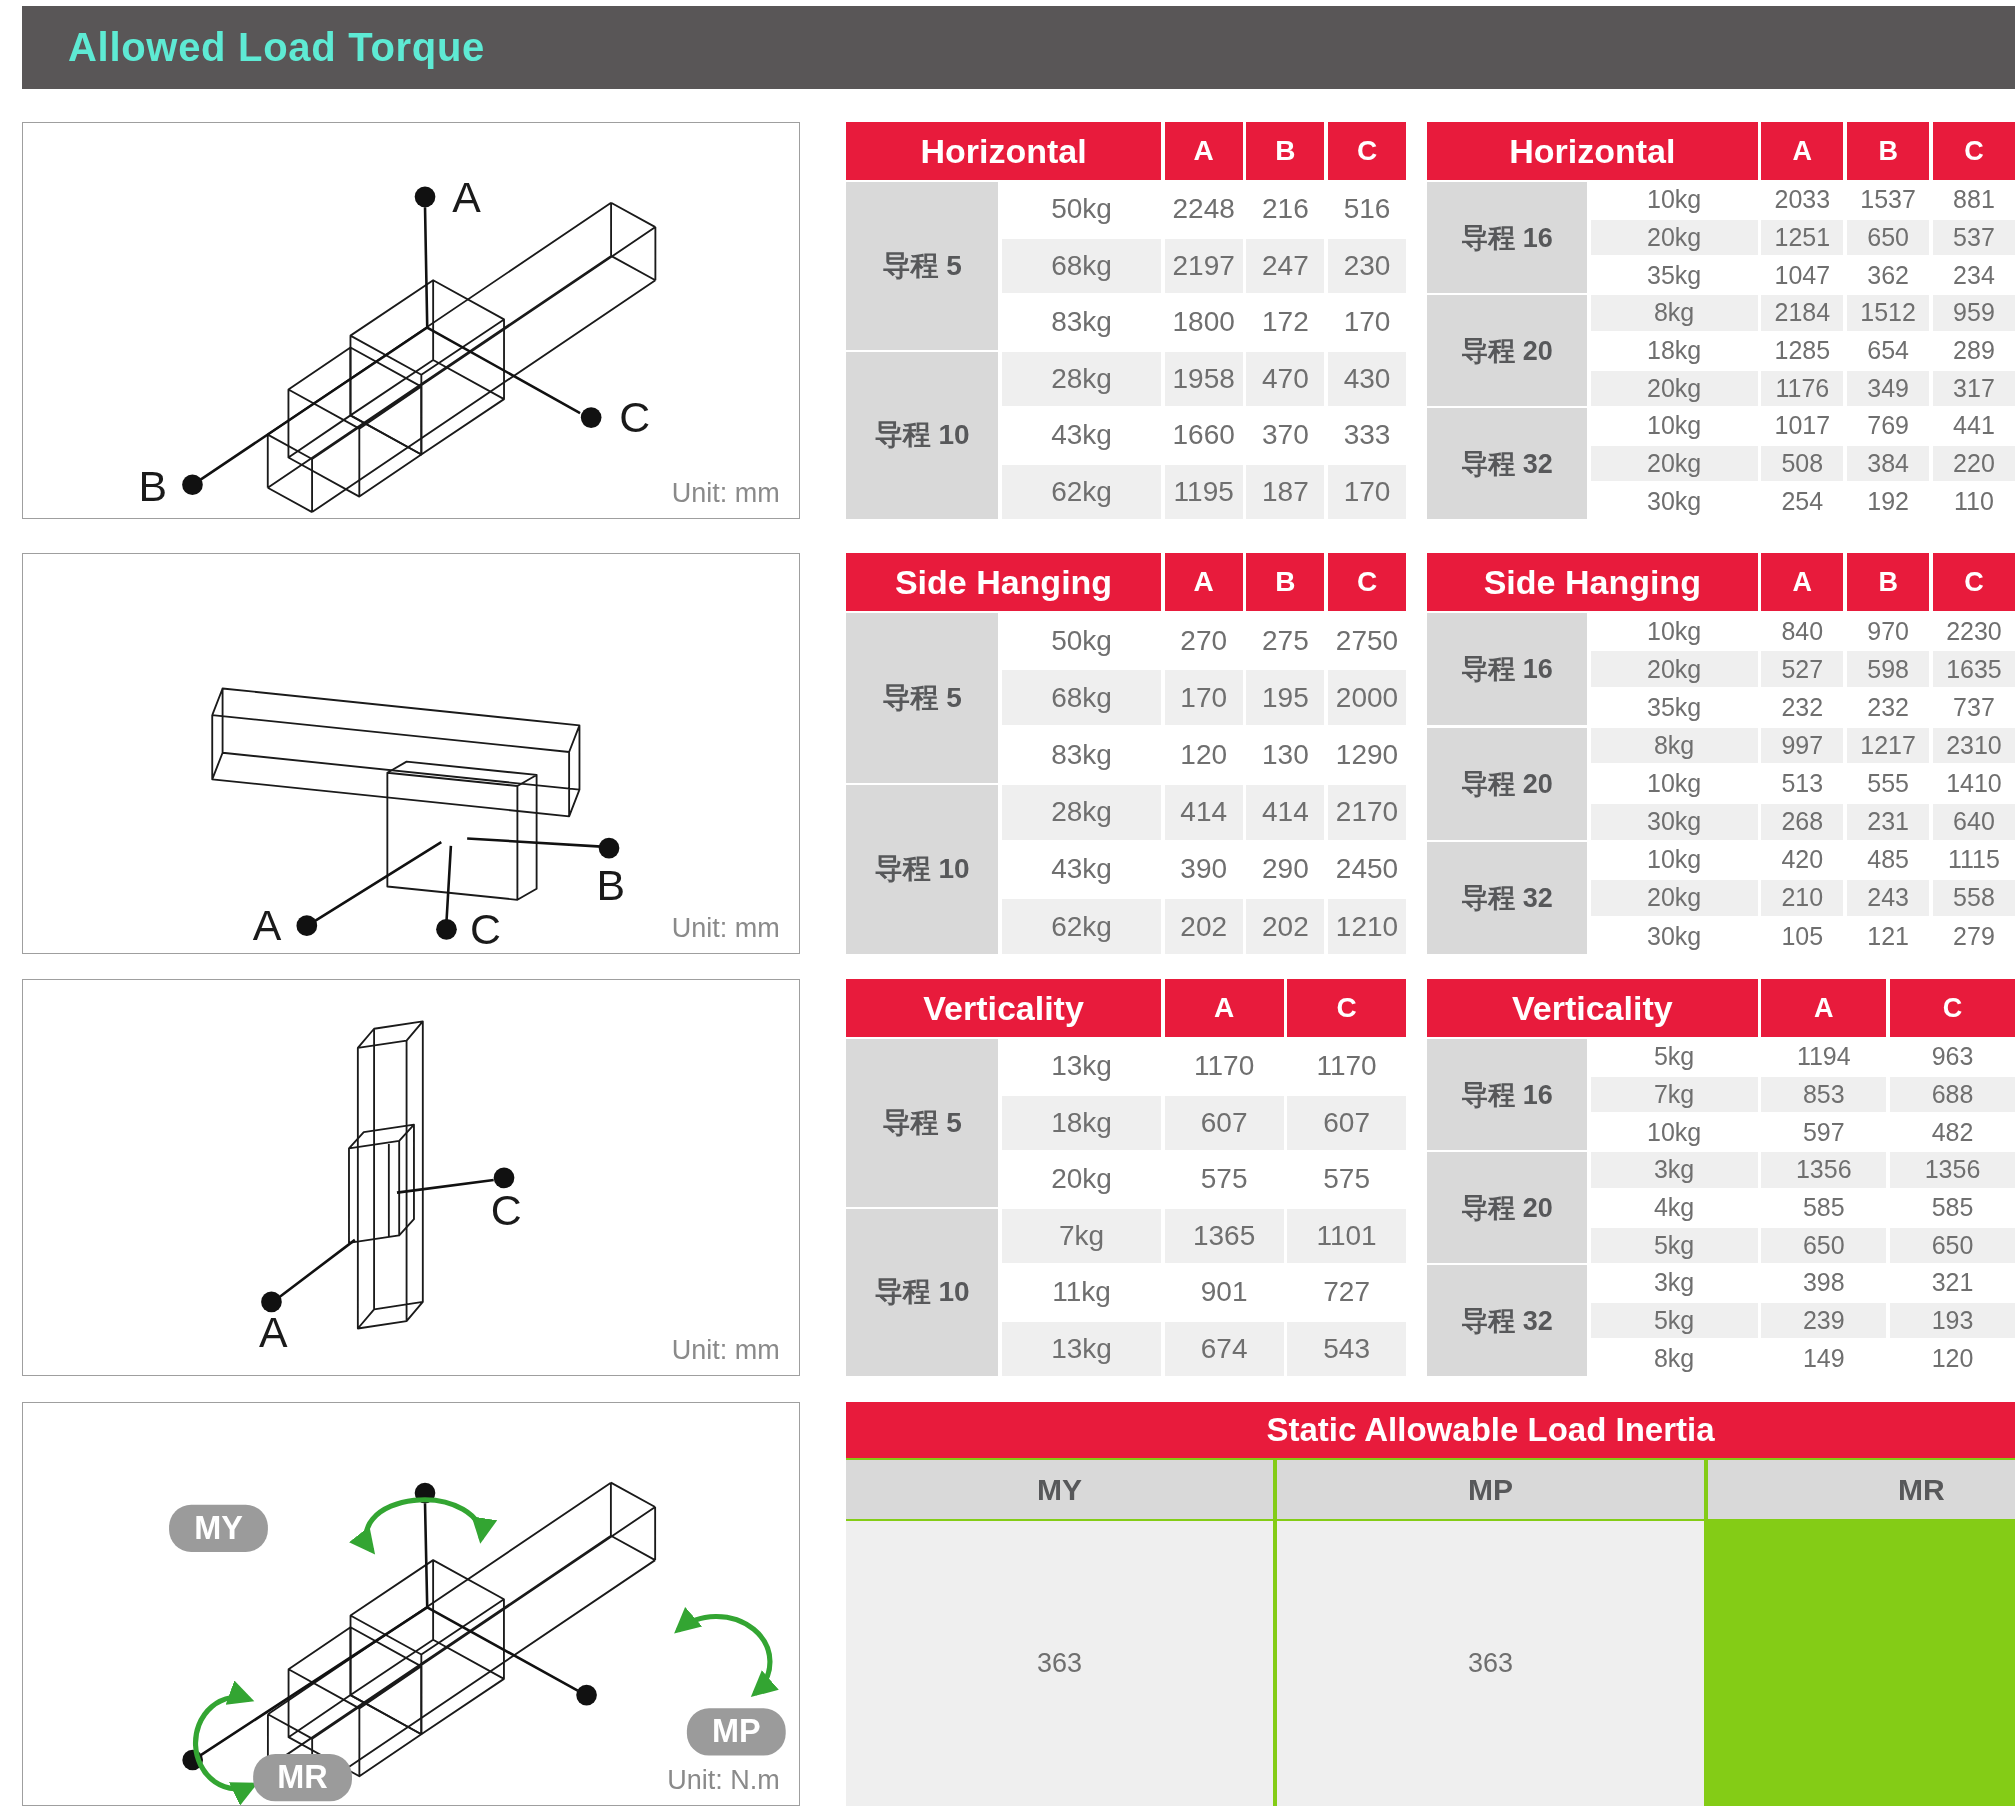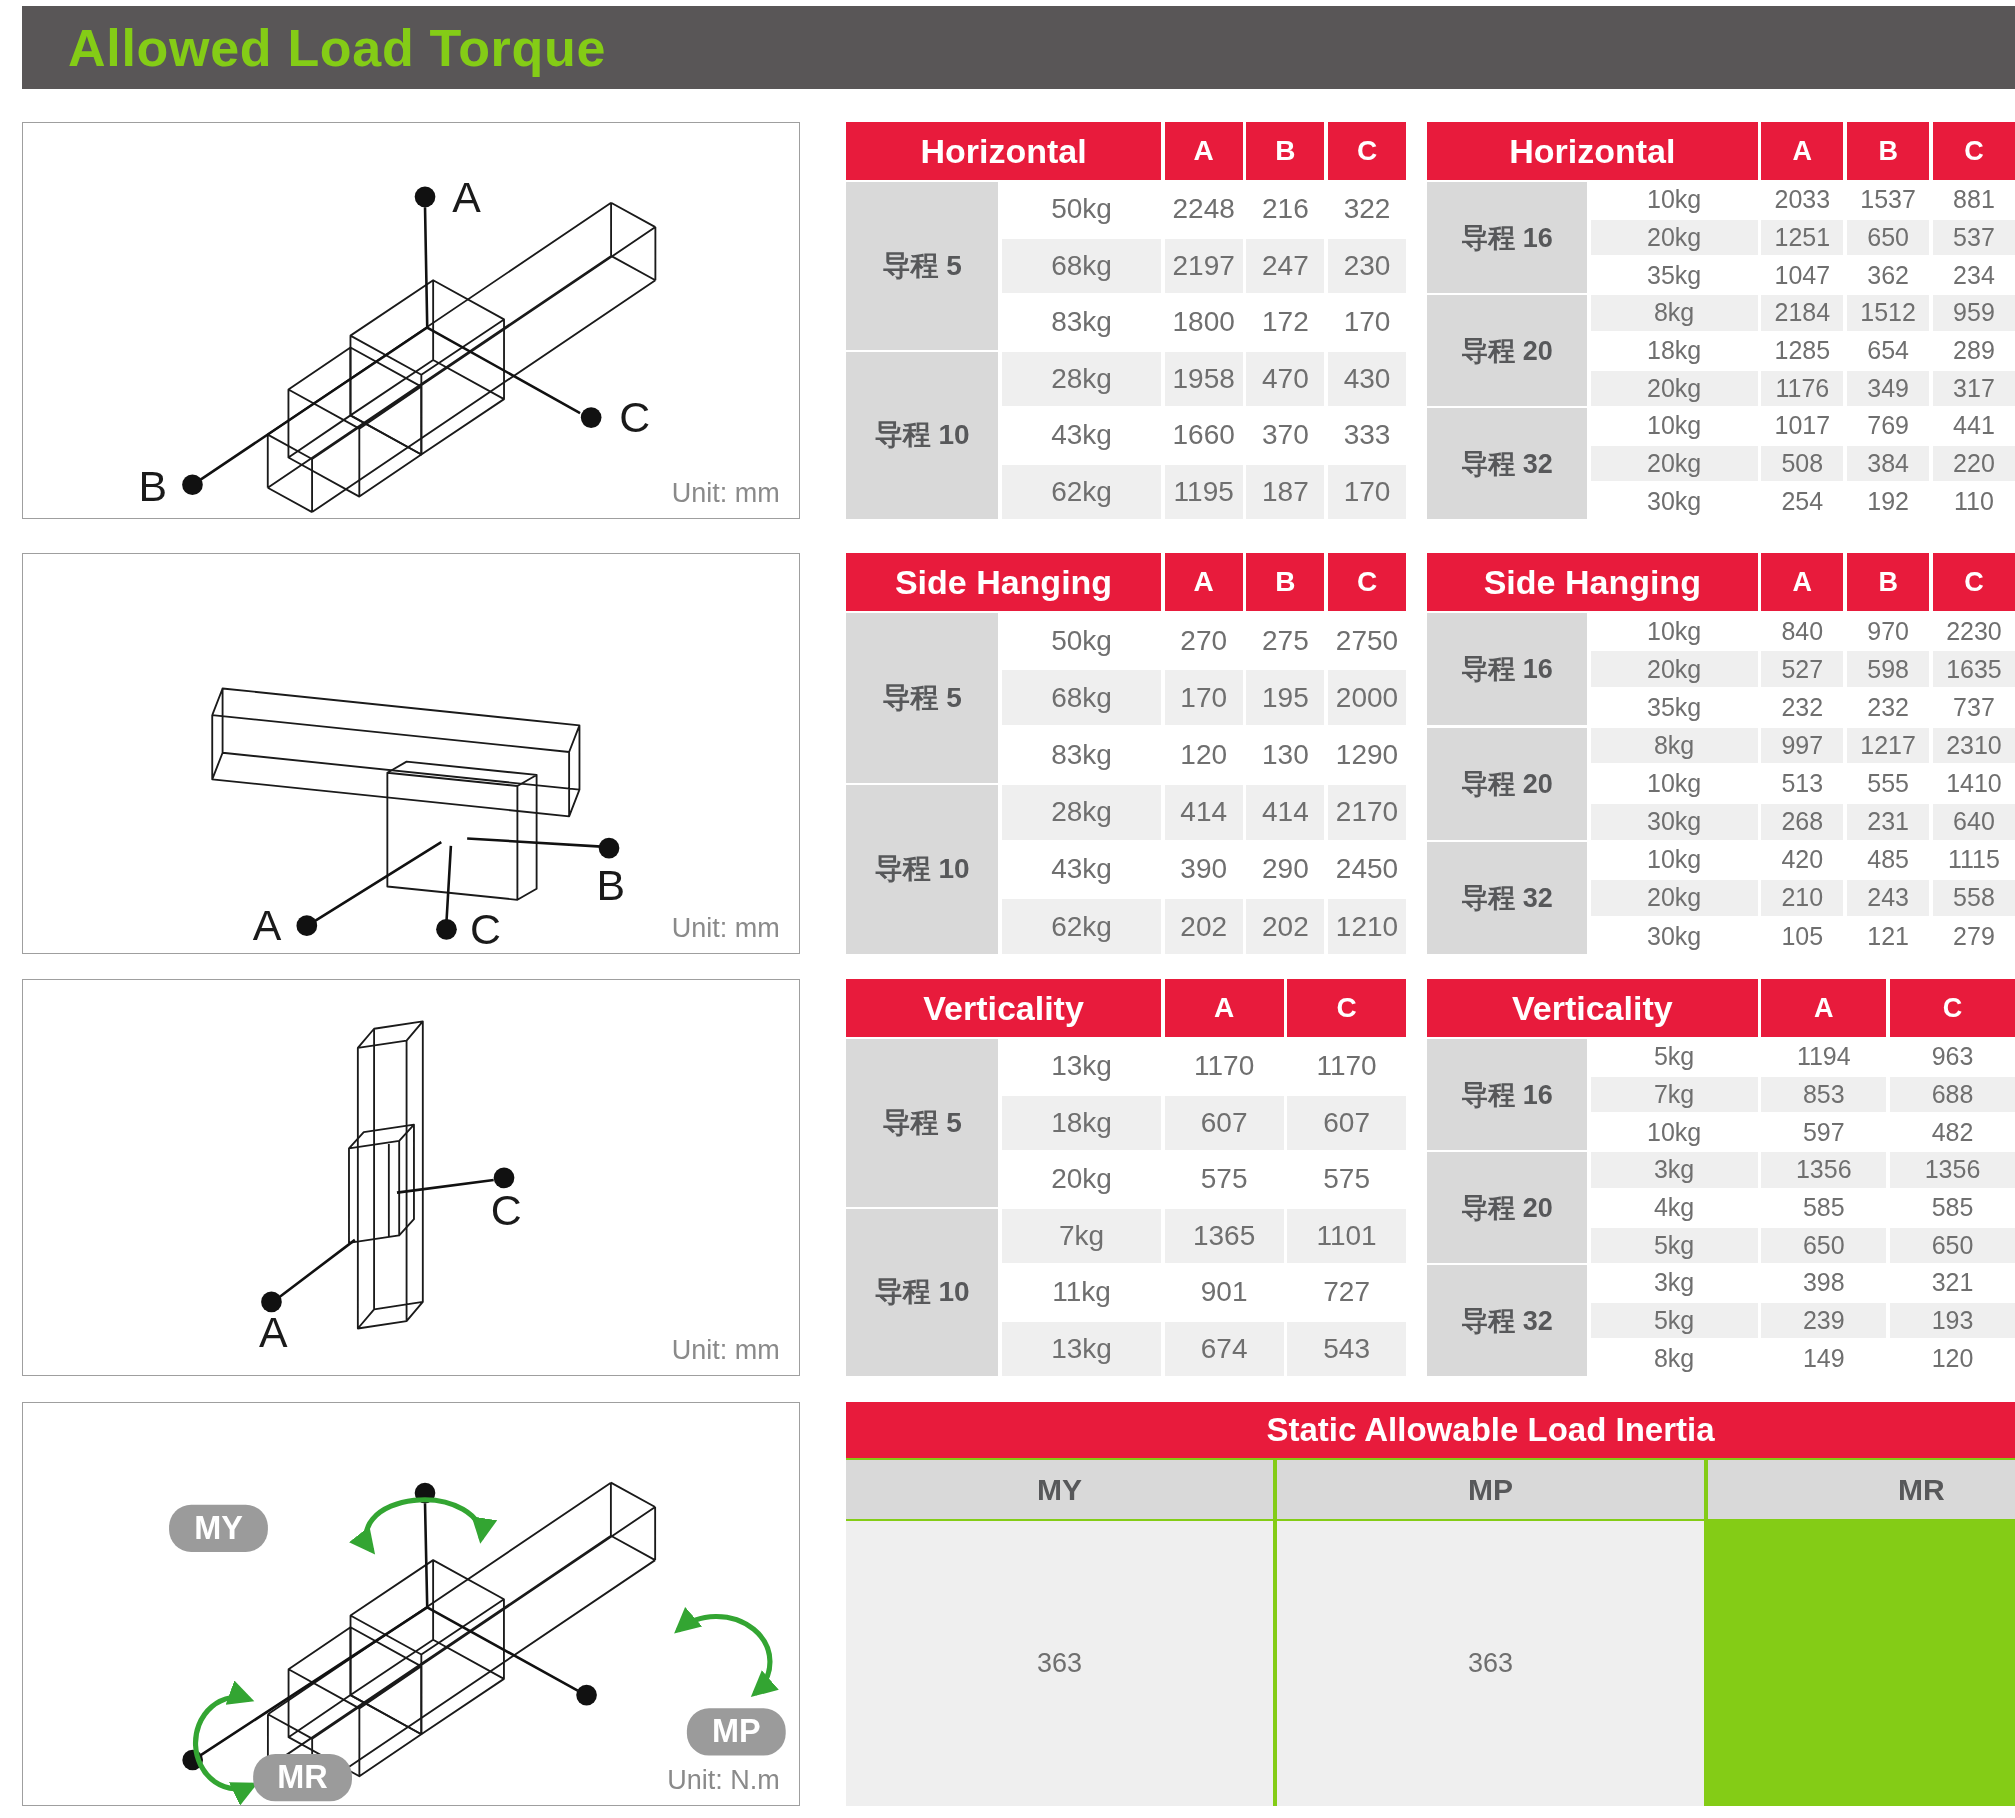--- a/index.html
+++ b/index.html
@@ -1,21 +1,21 @@
 <!DOCTYPE html>
 <html style="font-size:12px"><head>
 <meta charset="utf-8">
 <style>
   html,body{margin:0;padding:0;background:#fff;}
   .page{position:relative;width:2015px;height:1818px;background:#ffffff;overflow:hidden;
         font-family:"Liberation Sans",sans-serif;}
   
   .titlebar{position:absolute;left:22px;top:6px;width:1993px;height:83px;background:#595657;
             display:flex;align-items:center;padding-left:46px;box-sizing:border-box;}
-  .titlebar span{color:#84cc16;font-size:52px;font-weight:700;letter-spacing:0.7px;}
+  .titlebar span{color:#5eead4;font-size:40px;font-weight:700;letter-spacing:0.7px;}
   
   .panel{position:absolute;left:22px;width:778px;background:#fff;border:1.5px solid #9f9f9f;box-sizing:border-box;}
   #p1{top:122px;height:397px}
   #p2{top:553px;height:401px}
   #p3{top:979px;height:397px}
   #p4{top:1402px;height:404px}
   .panel svg{position:absolute;left:0;top:0;width:100%;height:100%;}
   .unit{position:absolute;right:19.3px;bottom:9px;font-size:27px;color:#8a8a8a;}
   svg text.axis{font-family:"Liberation Sans",sans-serif;font-size:58px;fill:#1a1a1a;}
   svg text.badge-t{font-family:"Liberation Sans",sans-serif;font-size:44px;font-weight:700;fill:#ffffff;text-anchor:middle;}
@@ -153,21 +153,21 @@
 
   <div class="tbl c3 big" id="t-h-l" style="grid-template-rows: 58px repeat(6, 1fr);">
       <div class="hd title-cell" style="grid-area: 1 / 1 / auto / 3;">Horizontal</div>
       <div class="hd col-cell" style="grid-row: 1;">A</div>
       <div class="hd col-cell" style="grid-row: 1;">B</div>
       <div class="hd col-cell" style="grid-row: 1;">C</div>
       <div class="grp" style="grid-area: span 3 / 1;">导程 5</div>
       <div class="cw">50kg</div>
       <div class="cv">2248</div>
       <div class="cv">216</div>
-      <div class="cv">322</div>
+      <div class="cv">516</div>
       <div class="cw alt">68kg</div>
       <div class="cv alt">2197</div>
       <div class="cv alt">247</div>
       <div class="cv alt">230</div>
       <div class="cw">83kg</div>
       <div class="cv">1800</div>
       <div class="cv">172</div>
       <div class="cv">170</div>
       <div class="grp" style="grid-area: span 3 / 1;">导程 10</div>
       <div class="cw alt">28kg</div>

